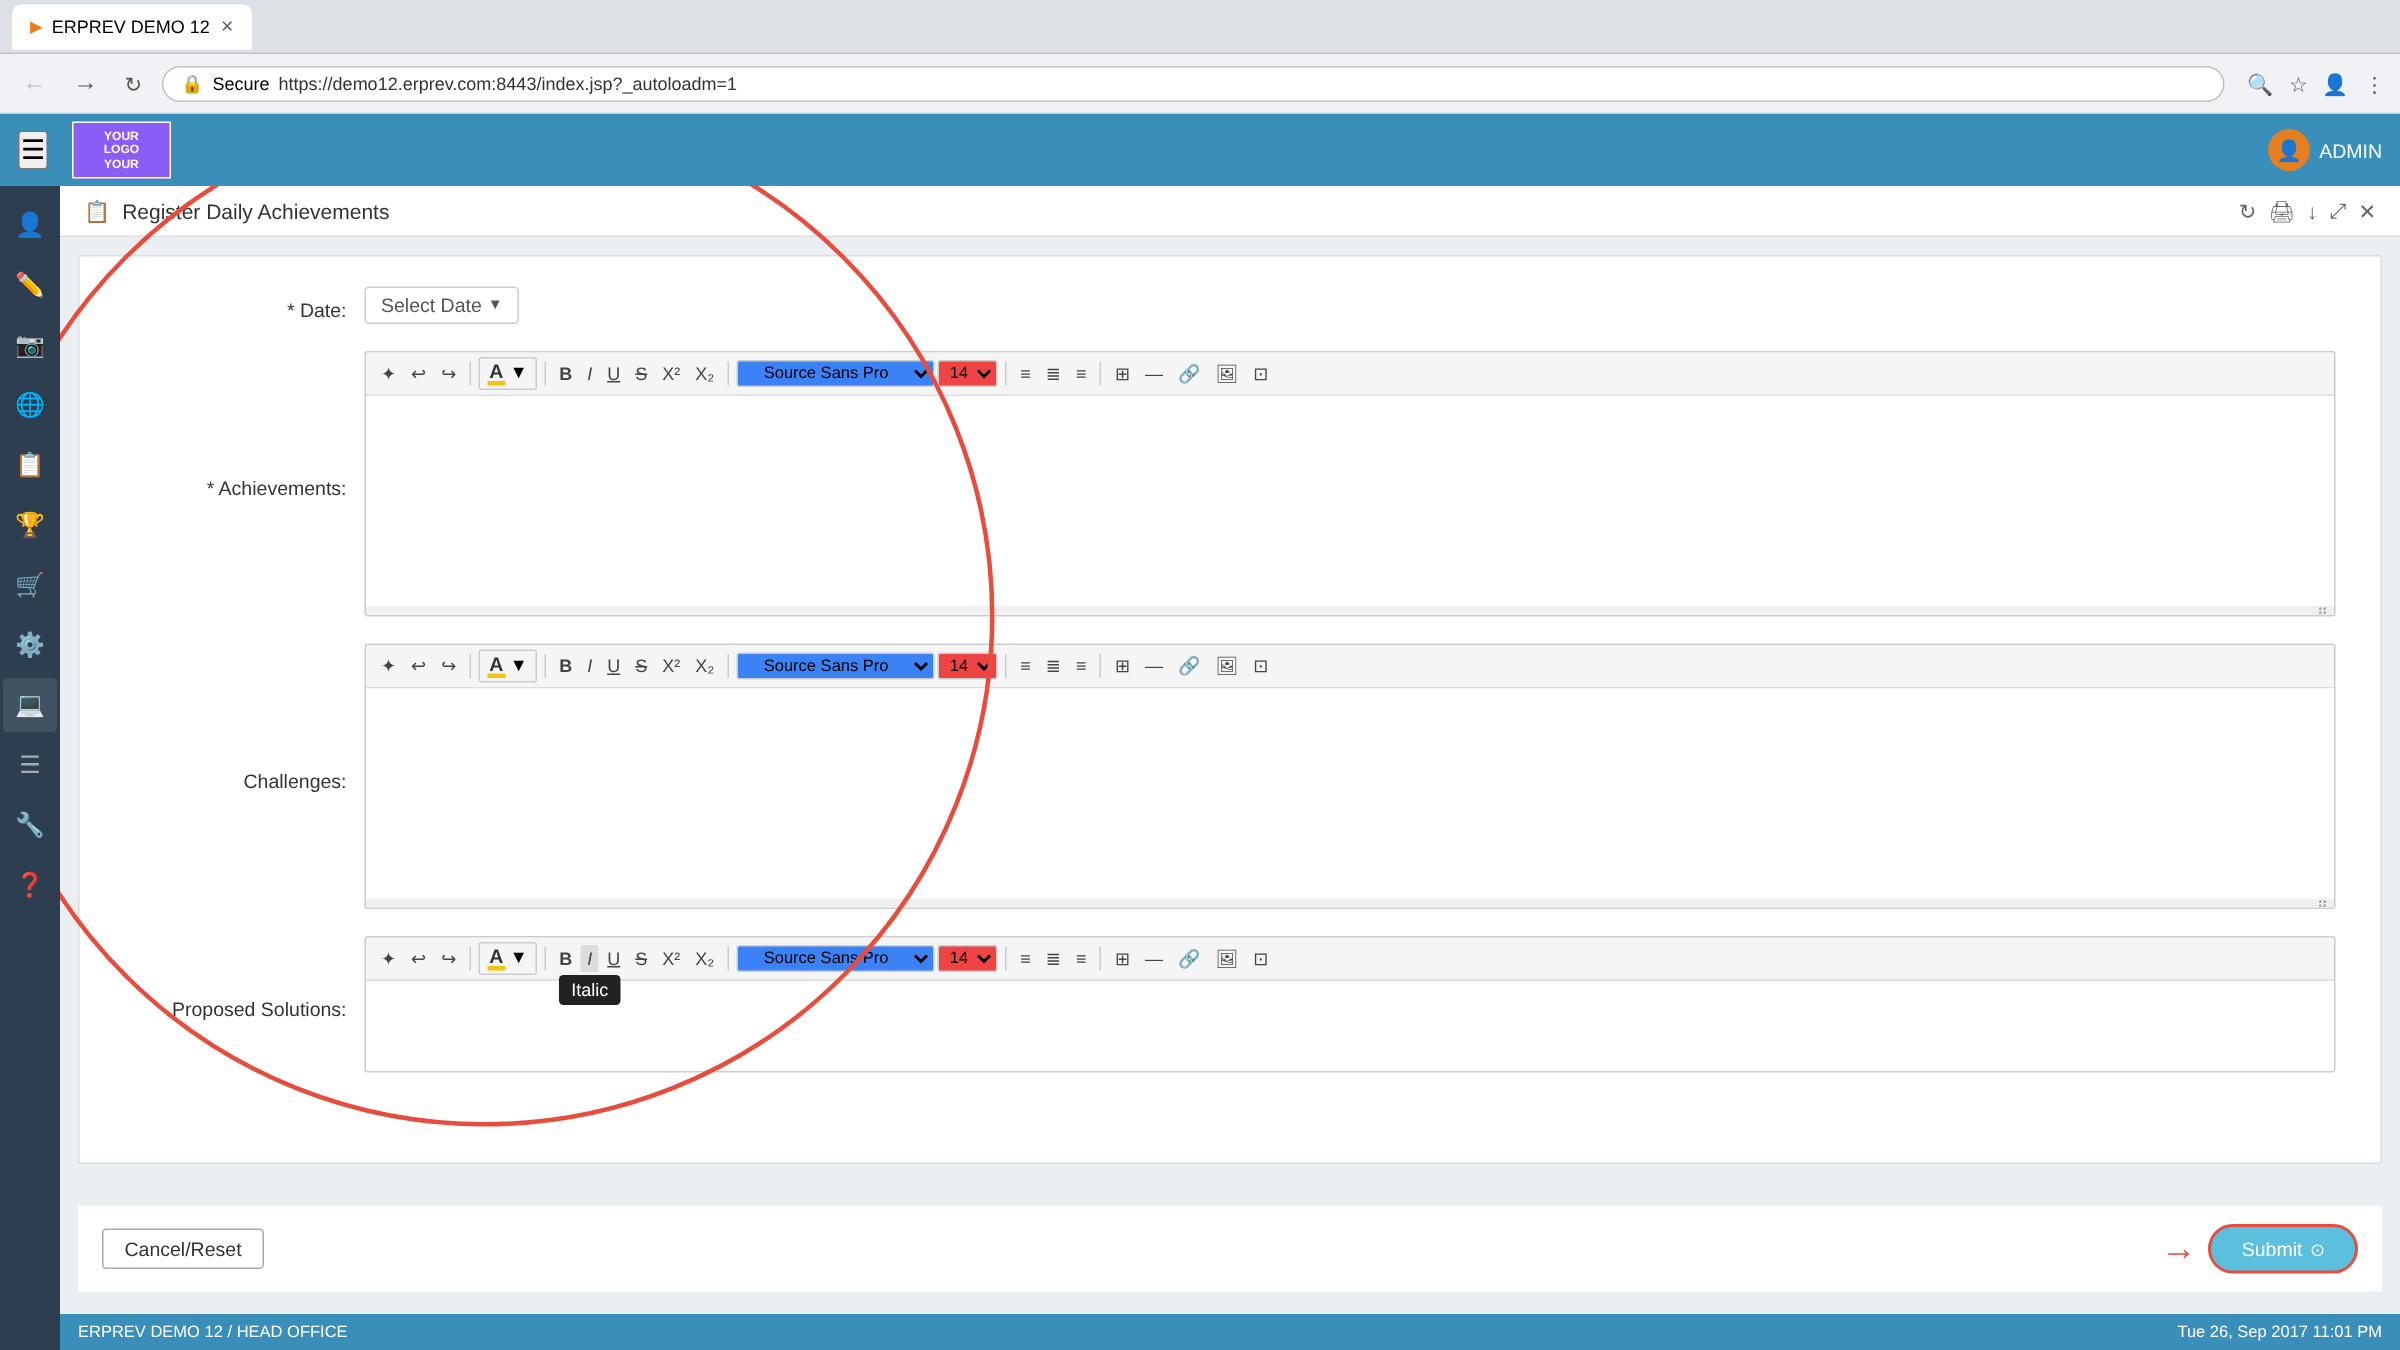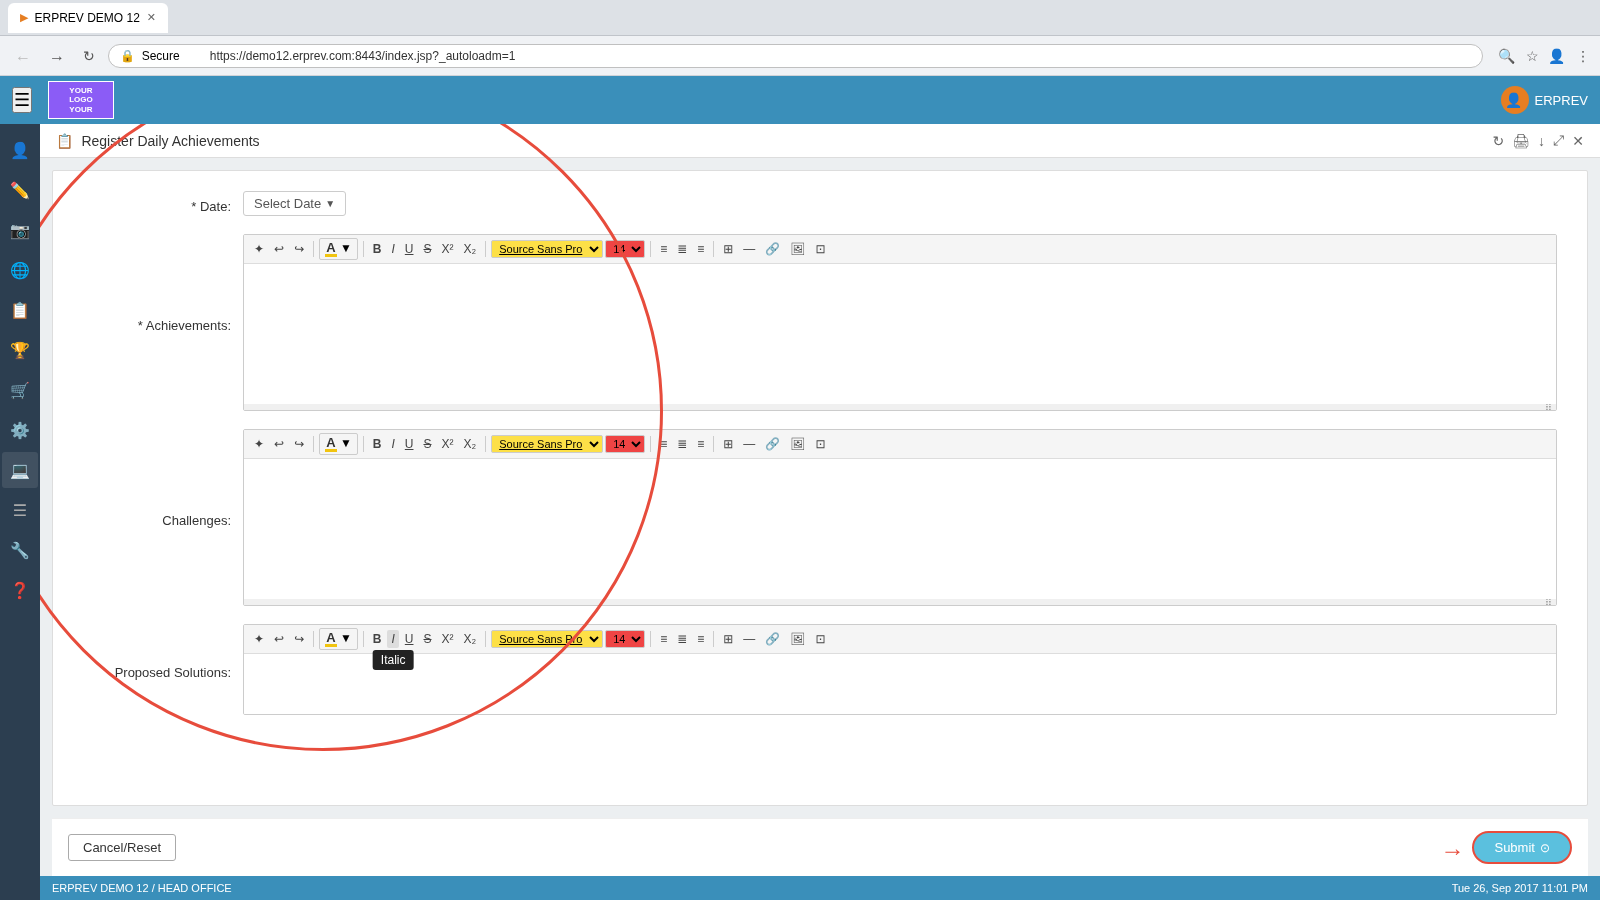--- a/index.html
+++ b/index.html
@@ -51,21 +51,21 @@
       background: white;
       border: 1px solid #c0c0c0;
       border-radius: 20px;
       padding: 4px 12px;
       font-size: 12px;
       display: flex;
       align-items: center;
       gap: 6px;
     }
     .secure-icon { color: #2ea44f; font-size: 12px; }
-    .address-text { color: #333; font-size: 12px; margin-left: 24px; }
+    .address-text { color: #333; font-size: 12px; }
     .browser-icons { display: flex; align-items: center; gap: 10px; margin-left: 8px; }
     .browser-icon { color: #555; font-size: 14px; cursor: pointer; }
 
     
     .app { display: flex; flex-direction: column; height: calc(900px - 76px); }
     
     
     .top-nav {
       background: #3a8fba;
       height: 48px;
@@ -202,27 +202,26 @@
       font-size: 12px;
       padding: 2px 4px;
       color: #444;
       border-radius: 2px;
       display: flex;
       align-items: center;
     }
     .tb-separator { width: 1px; height: 16px; background: #ccc; margin: 0 3px; }
     .tb-color-btn { background: none; border: 1px solid #ccc; padding: 2px 5px; cursor: pointer; border-radius: 2px; font-size: 12px; }
     .tb-font-select {
-      background: #fde047;
+      background: #3b82f6;
       border: 1px solid #ccc;
       font-size: 11px;
-      padding: 1px 3px;
+      padding: 1px 13px;
       cursor: pointer;
       border-radius: 2px;
-      text-decoration: underline;
     }
     .tb-size-select {
       background: #ef4444;
       border: 1px solid #ccc;
       font-size: 11px;
       padding: 1px 3px;
       width: 40px;
       cursor: pointer;
       border-radius: 2px;
     }
@@ -255,21 +254,21 @@
     .resize-handle { color: #999; font-size: 10px; }
 
     
     .form-actions {
       padding: 12px 16px;
       display: flex;
       justify-content: space-between;
       align-items: center;
       background: white;
       border-top: 1px solid #eee;
-      margin: 0 12px;
+      margin: 15px 12px;
     }
     .cancel-btn {
       background: white;
       border: 1px solid #aaa;
       border-radius: 3px;
       padding: 5px 14px;
       font-size: 13px;
       cursor: pointer;
       color: #333;
     }
@@ -373,21 +372,21 @@
   <div class="top-nav">
     <button class="hamburger">☰</button>
     <div class="logo-box">
       <div>YOUR</div>
       <div>LOGO</div>
       <div>YOUR</div>
     </div>
     <div class="nav-spacer"></div>
     <div class="admin-section">
       <div class="admin-avatar">👤</div>
-      <span class="admin-label">ERPREV</span>
+      <span class="admin-label">ADMIN</span>
     </div>
   </div>
 
   <div class="main-area">
 
     <div class="sidebar">
       <div class="sidebar-item">👤</div>
       <div class="sidebar-item">✏️</div>
       <div class="sidebar-item">📷</div>
       <div class="sidebar-item highlight">🌐</div>

